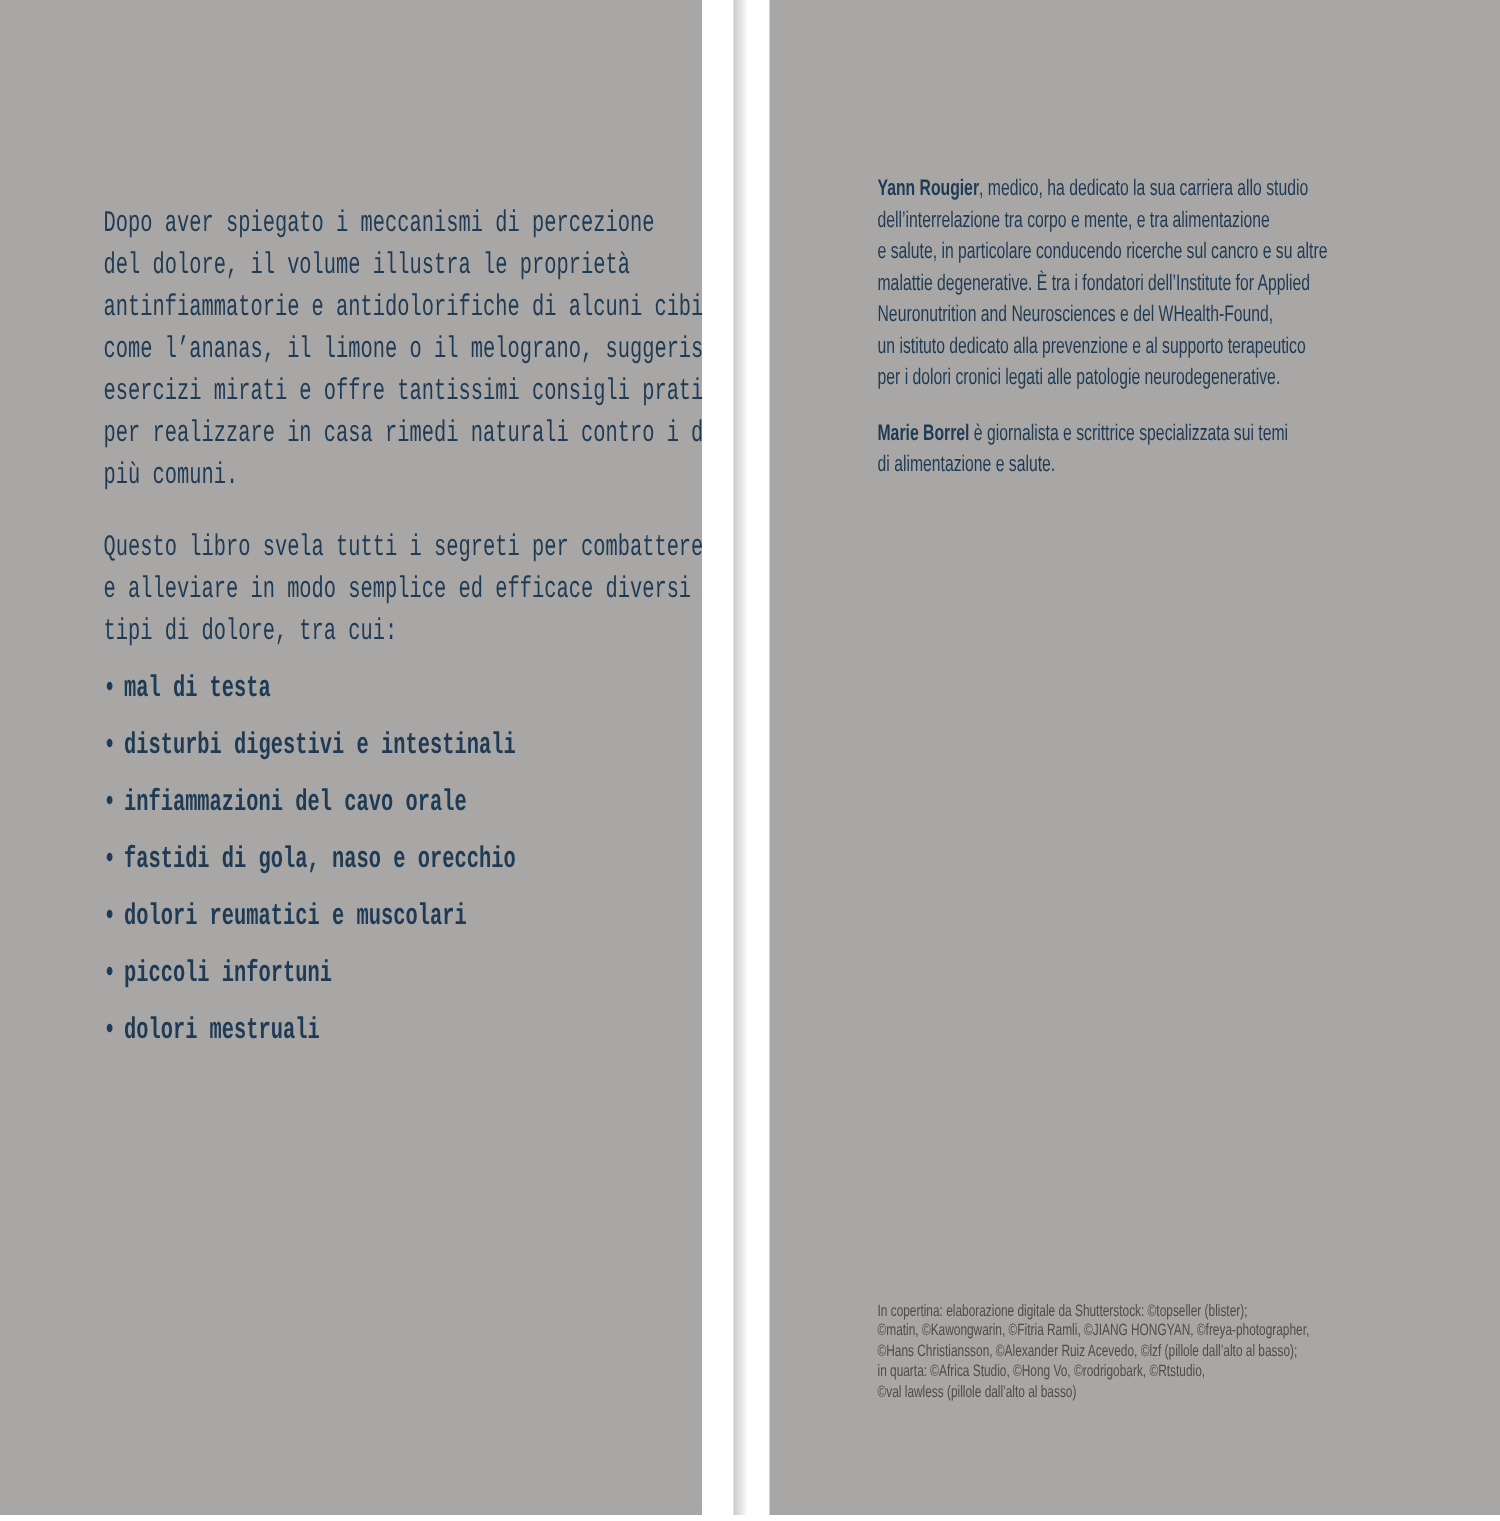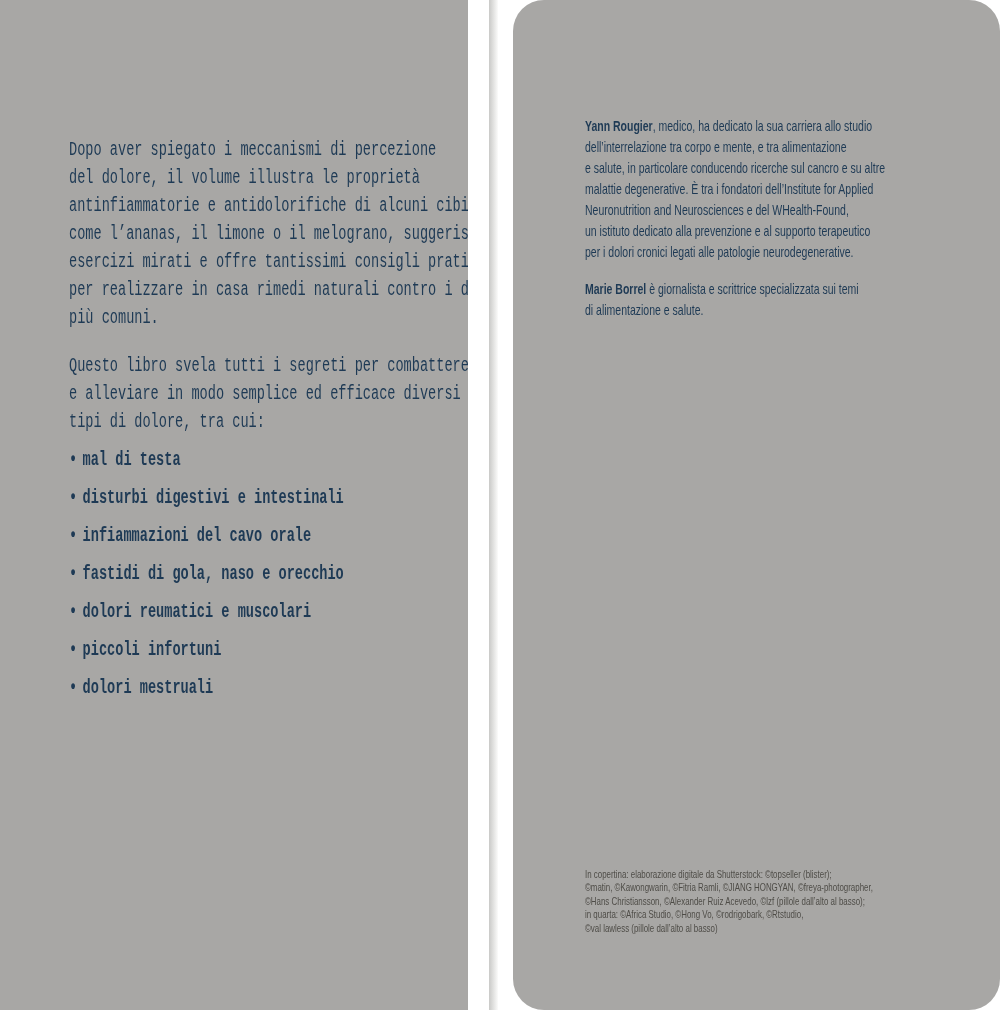--- a/index.html
+++ b/index.html
@@ -16,21 +16,21 @@
     overflow: hidden;
   }
   .panel {
     position: absolute;
     top: 0;
     height: 1010px;
     background: #a8a7a5;
     overflow: hidden;
   }
   .panel-left  { left: 0;     width: 468px; font-family: Liberation Mono, monospace; }
-  .panel-right { left: 513px; width: 487px; border-radius: 31px; }
+  .panel-right { left: 513px; width: 487px; }
   .gap-shade {
     position: absolute;
     left: 489px;
     top: 0;
     width: 9px;
     height: 1010px;
     background: linear-gradient(to right, #c9c9c7, #fbfbfa);
   }
   
   .cond {

